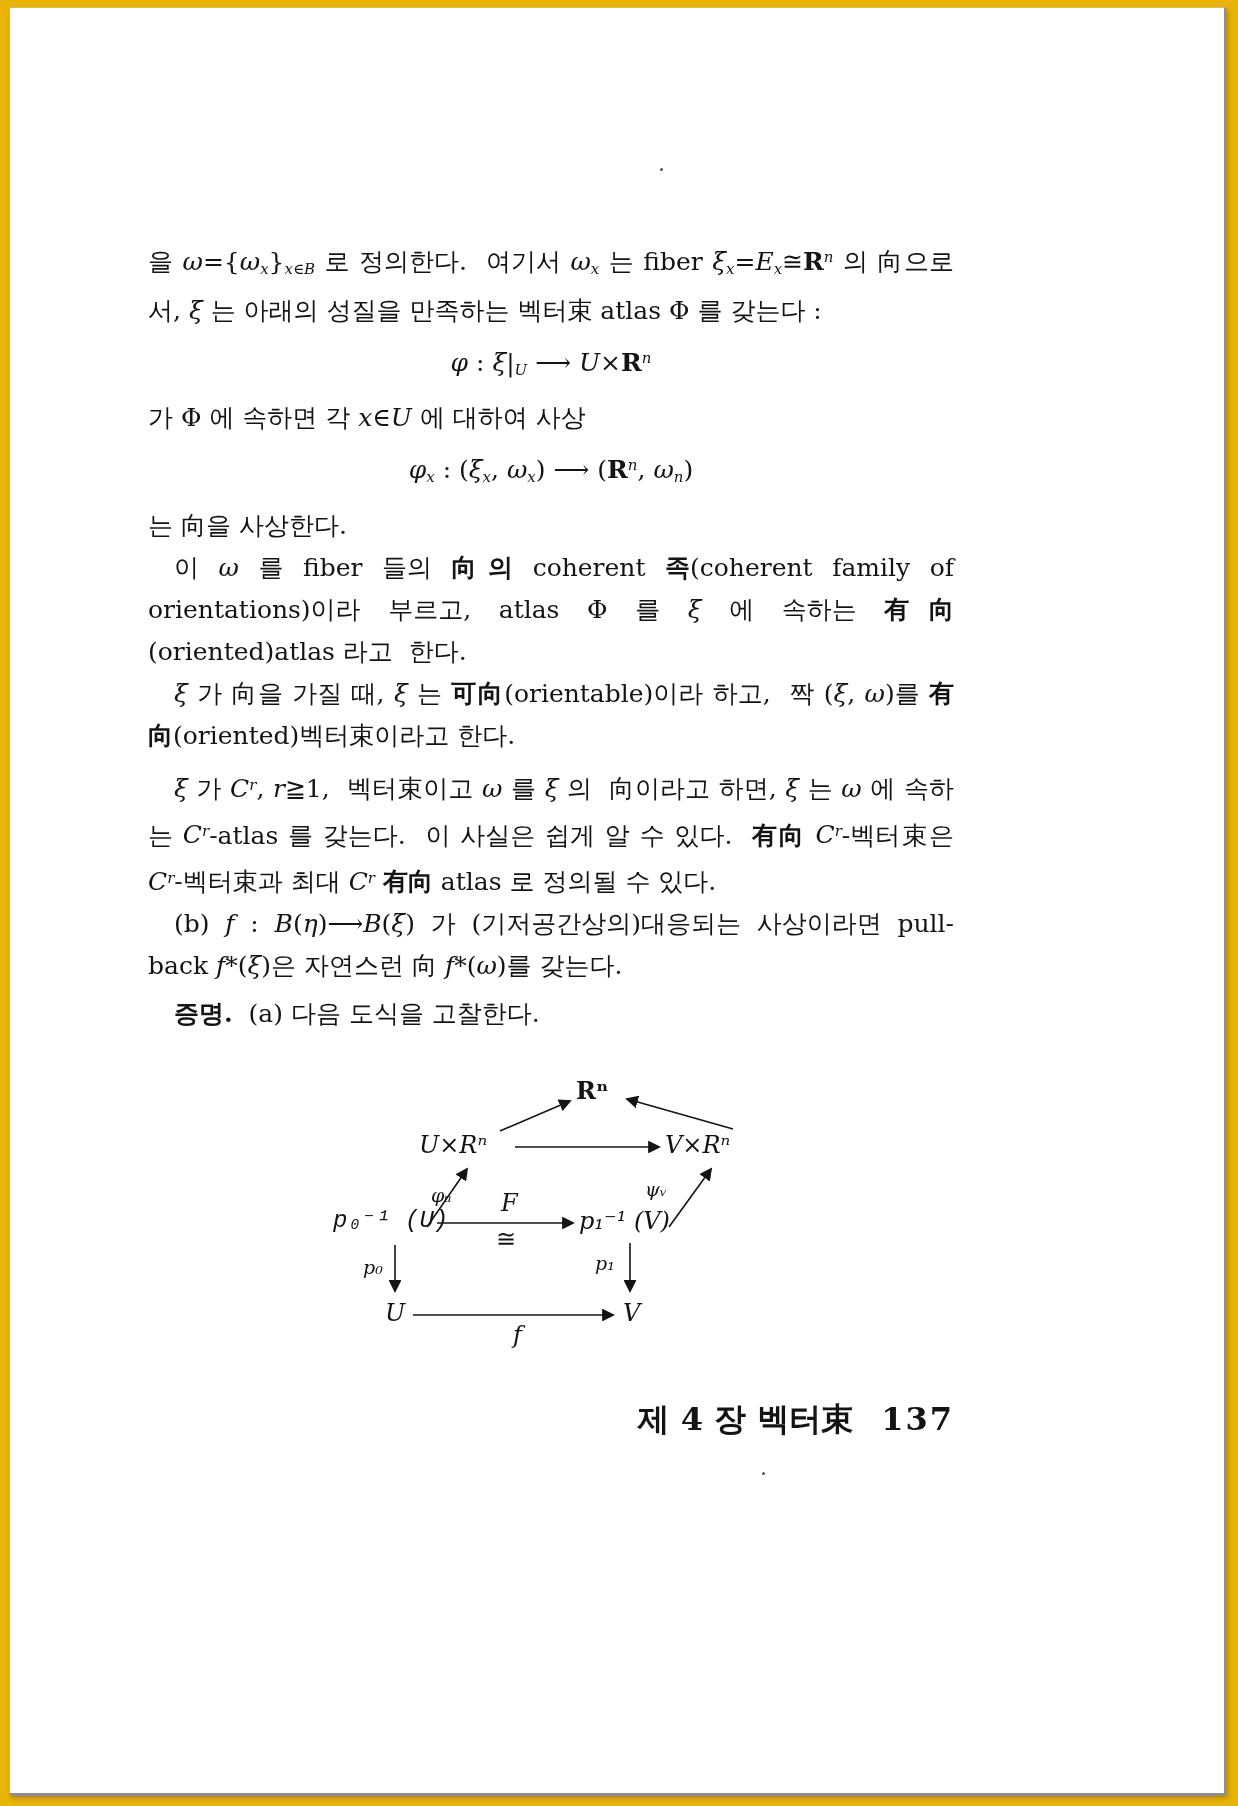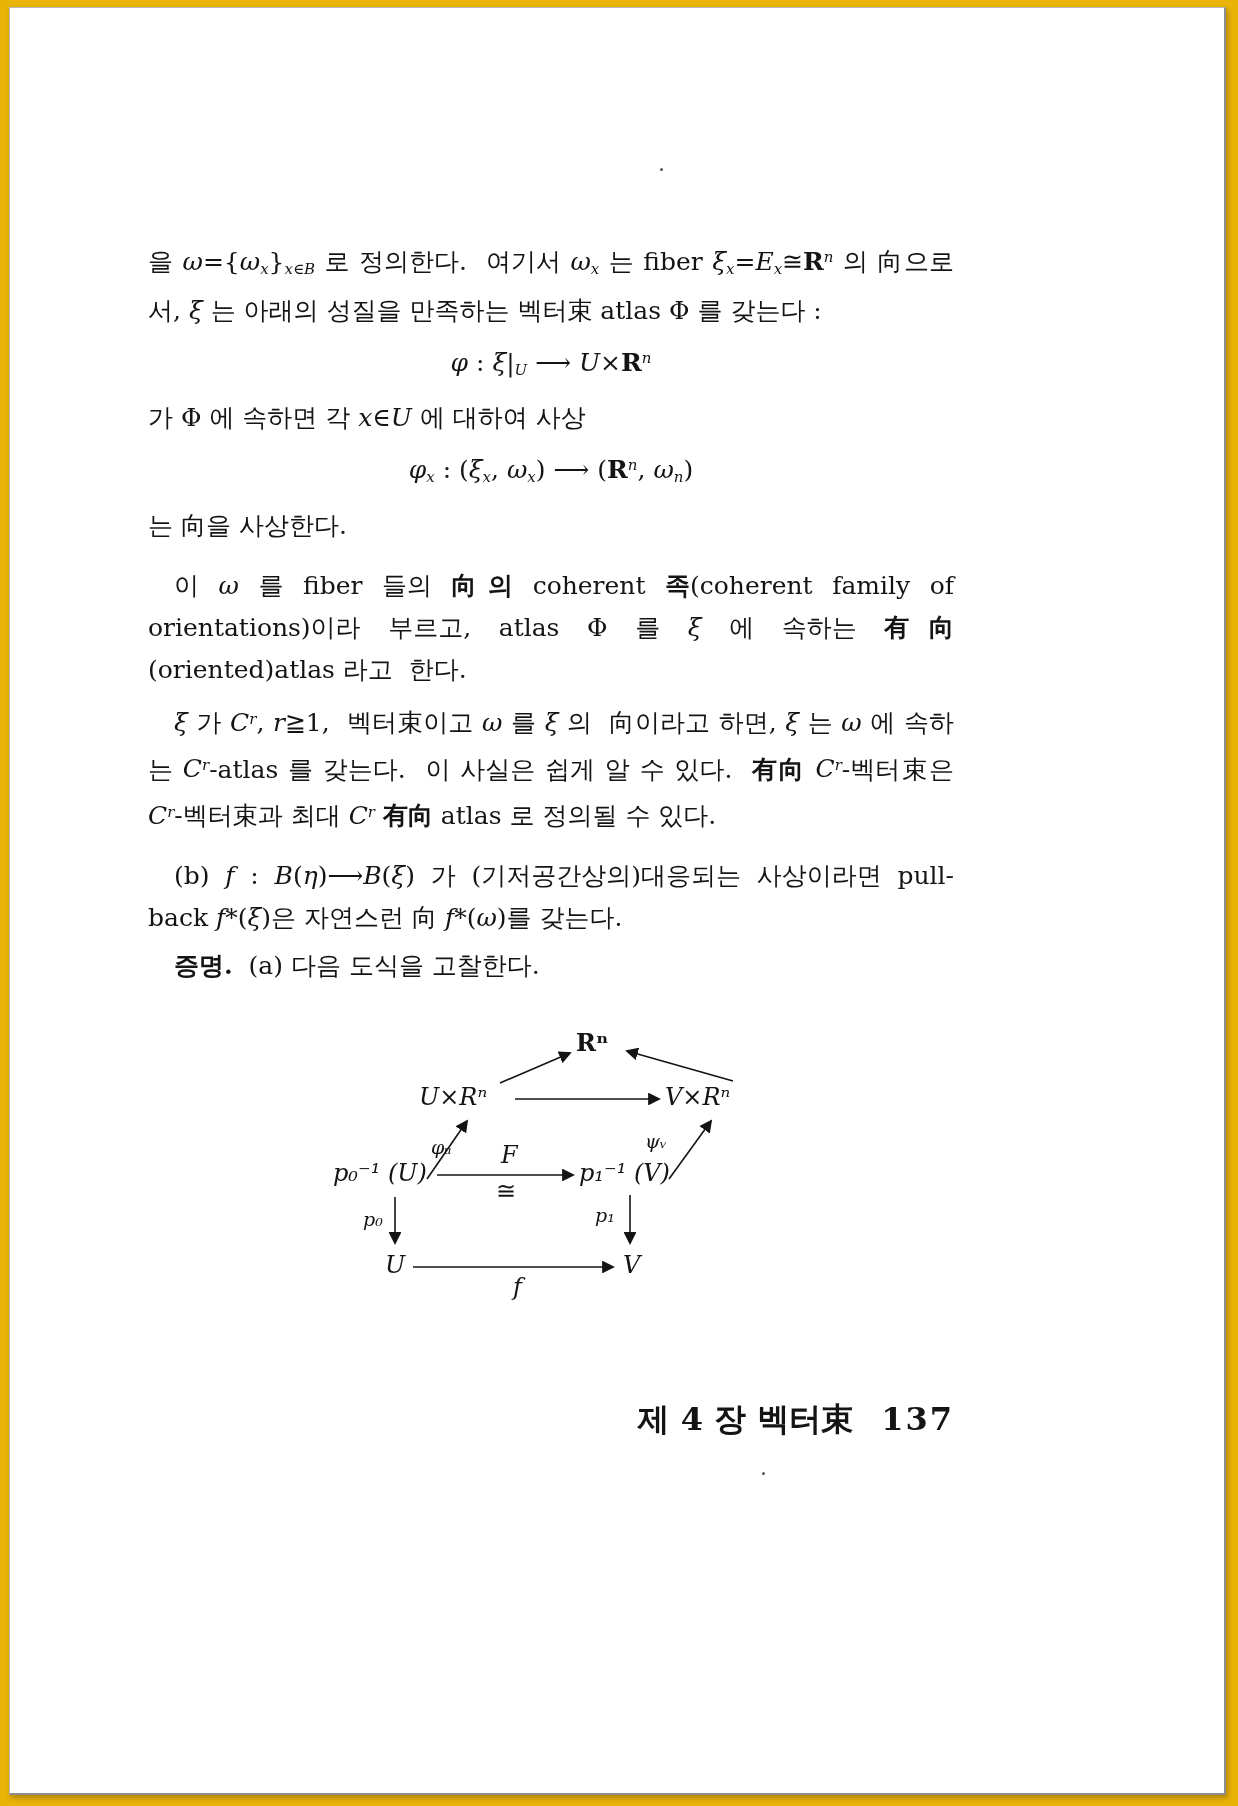--- a/index.html
+++ b/index.html
@@ -20,21 +20,21 @@
     border-bottom: 2px solid #8f8f8f;
     box-shadow: 2px 3px 5px rgba(0,0,0,0.25);
   }
   .content {
     position: absolute; left: 148px; top: 236px;
     width: 806px;
     font-size: 25px; line-height: 42px;
     color: #141414;
   }
   .para { margin: 0; text-align: justify; }
-  .para.indent { text-indent: 26px; margin-top: 18px; }
+  .para.indent { text-indent: 26px; }
   .para.sp { margin-top: 6px; }
   .eq { text-align: center; margin: 5px 0 7px 0; font-style: normal; }
   sub { font-size: 60%; vertical-align: -0.28em; }
   sup { font-size: 60%; vertical-align: 0.5em; }
   i { font-style: italic; }
   b { font-weight: bold; }
 
   
   .diagram {
     position: relative;
@@ -79,20 +79,21 @@
     <div class="eq"><i>φ</i> : <i>ξ</i>|<sub><i>U</i></sub> ⟶ <i>U</i>×<b>R</b><sup><i>n</i></sup></div>
 
     <p class="para">가 Φ 에 속하면 각 <i>x</i>∈<i>U</i> 에 대하여 사상</p>
 
     <div class="eq"><i>φ<sub>x</sub></i> : (<i>ξ<sub>x</sub></i>, <i>ω<sub>x</sub></i>) ⟶ (<b>R</b><sup><i>n</i></sup>, <i>ω<sub>n</sub></i>)</div>
 
     <p class="para">는 向을 사상한다.</p>
 
     <p class="para indent">이 <i>ω</i> 를 fiber 들의 <b>向의</b> coherent <b>족</b>(coherent family of orientations)이라 부르고, atlas Φ 를 <i>ξ</i> 에 속하는 <b>有向</b>(oriented)atlas 라고&nbsp; 한다.</p>
 
+    <p class="para indent"><i>ξ</i> 가 向을 가질 때, <i>ξ</i> 는 <b>可向</b>(orientable)이라 하고,&nbsp; 짝 (<i>ξ</i>, <i>ω</i>)를 <b>有向</b>(oriented)벡터束이라고 한다.</p>
 
     <p class="para indent sp"><i>ξ</i> 가 <i>C<sup>r</sup></i>, <i>r</i>≧1,&nbsp; 벡터束이고 <i>ω</i> 를 <i>ξ</i> 의&nbsp; 向이라고 하면, <i>ξ</i> 는 <i>ω</i> 에 속하는 <i>C<sup>r</sup></i>-atlas 를 갖는다.&nbsp; 이 사실은 쉽게 알 수 있다.&nbsp; <b>有向</b> <i>C<sup>r</sup></i>-벡터束은 <i>C<sup>r</sup></i>-벡터束과 최대 <i>C<sup>r</sup></i> <b>有向</b> atlas 로 정의될 수 있다.</p>
 
 
     <p class="para indent">(b) <i>f</i> : <i>B</i>(<i>η</i>)⟶<i>B</i>(<i>ξ</i>) 가 (기저공간상의)대응되는 사상이라면 pull-back <i>f</i>*(<i>ξ</i>)은 자연스런 向 <i>f</i>*(<i>ω</i>)를 갖는다.</p>
 
     <p class="para indent sp"><b>증명.</b>&nbsp; (a) 다음 도식을 고찰한다.</p>
 
     <div class="diagram">
       <svg class="arrows" width="660" height="286" viewBox="0 0 660 286">
@@ -119,21 +120,21 @@
         <line x1="297" y1="166" x2="297" y2="214" stroke="#141414" stroke-width="1.6" marker-end="url(#ah)"></line>
 
         <line x1="80" y1="238" x2="280" y2="238" stroke="#141414" stroke-width="1.6" marker-end="url(#ah)"></line>
       </svg>
 
       <span class="dlabel upright boldface" style="left:243px; top:0px;">Rⁿ</span>
       <span class="dlabel" style="left:86px; top:54px;">U×Rⁿ</span>
       <span class="dlabel" style="left:332px; top:54px;">V×Rⁿ</span>
       <span class="dlabel small" style="left:98px; top:104px;">φᵤ</span>
       <span class="dlabel small" style="left:312px; top:98px;">ψᵥ</span>
-      <span class="dlabel" style="left:0px; top:130px;">p₀⁻¹ (U)</span>
+      <span class="dlabel" style="left:0px; top:130px;font-family:Liberation Mono, monospace;">p₀⁻¹ (U)</span>
       <span class="dlabel" style="left:168px; top:112px;">F</span>
       <span class="dlabel upright" style="left:163px; top:148px;">≅</span>
       <span class="dlabel" style="left:246px; top:130px;">p₁⁻¹ (V)</span>
       <span class="dlabel small" style="left:30px; top:176px;">p₀</span>
       <span class="dlabel small" style="left:262px; top:172px;">p₁</span>
       <span class="dlabel" style="left:52px; top:222px;">U</span>
       <span class="dlabel" style="left:290px; top:222px;">V</span>
       <span class="dlabel" style="left:180px; top:244px;">f</span>
     </div>
   </div>

